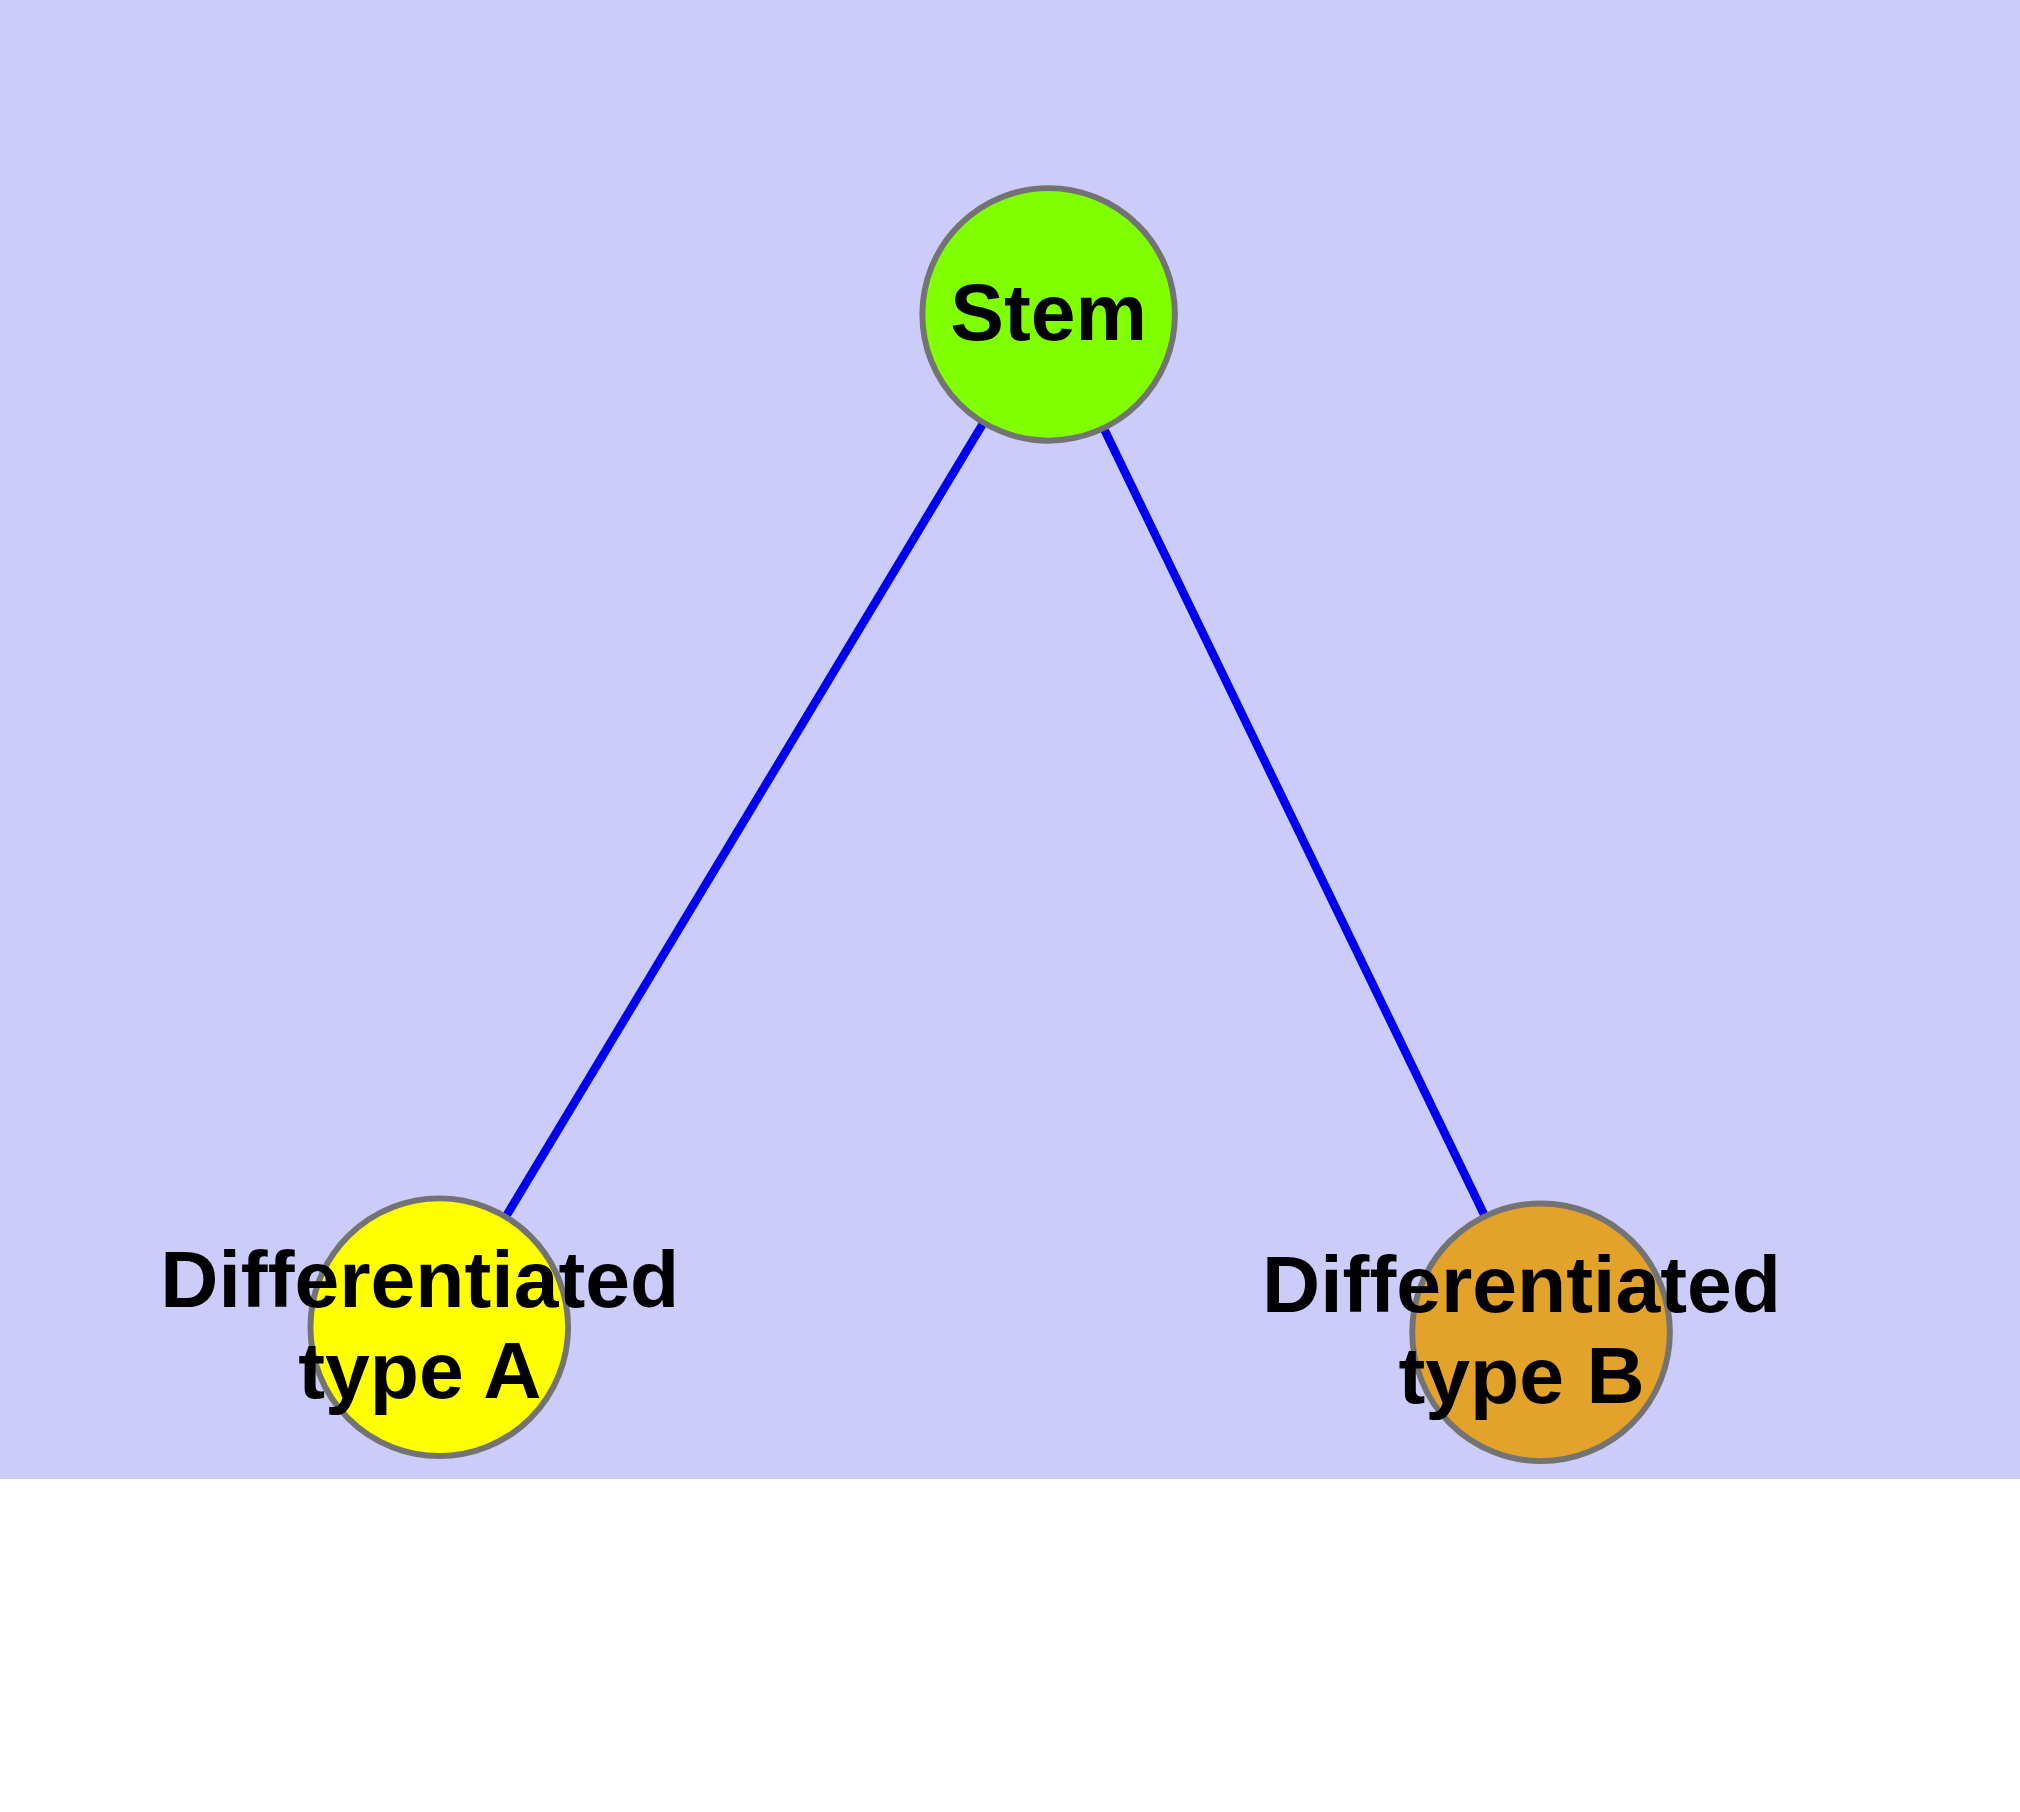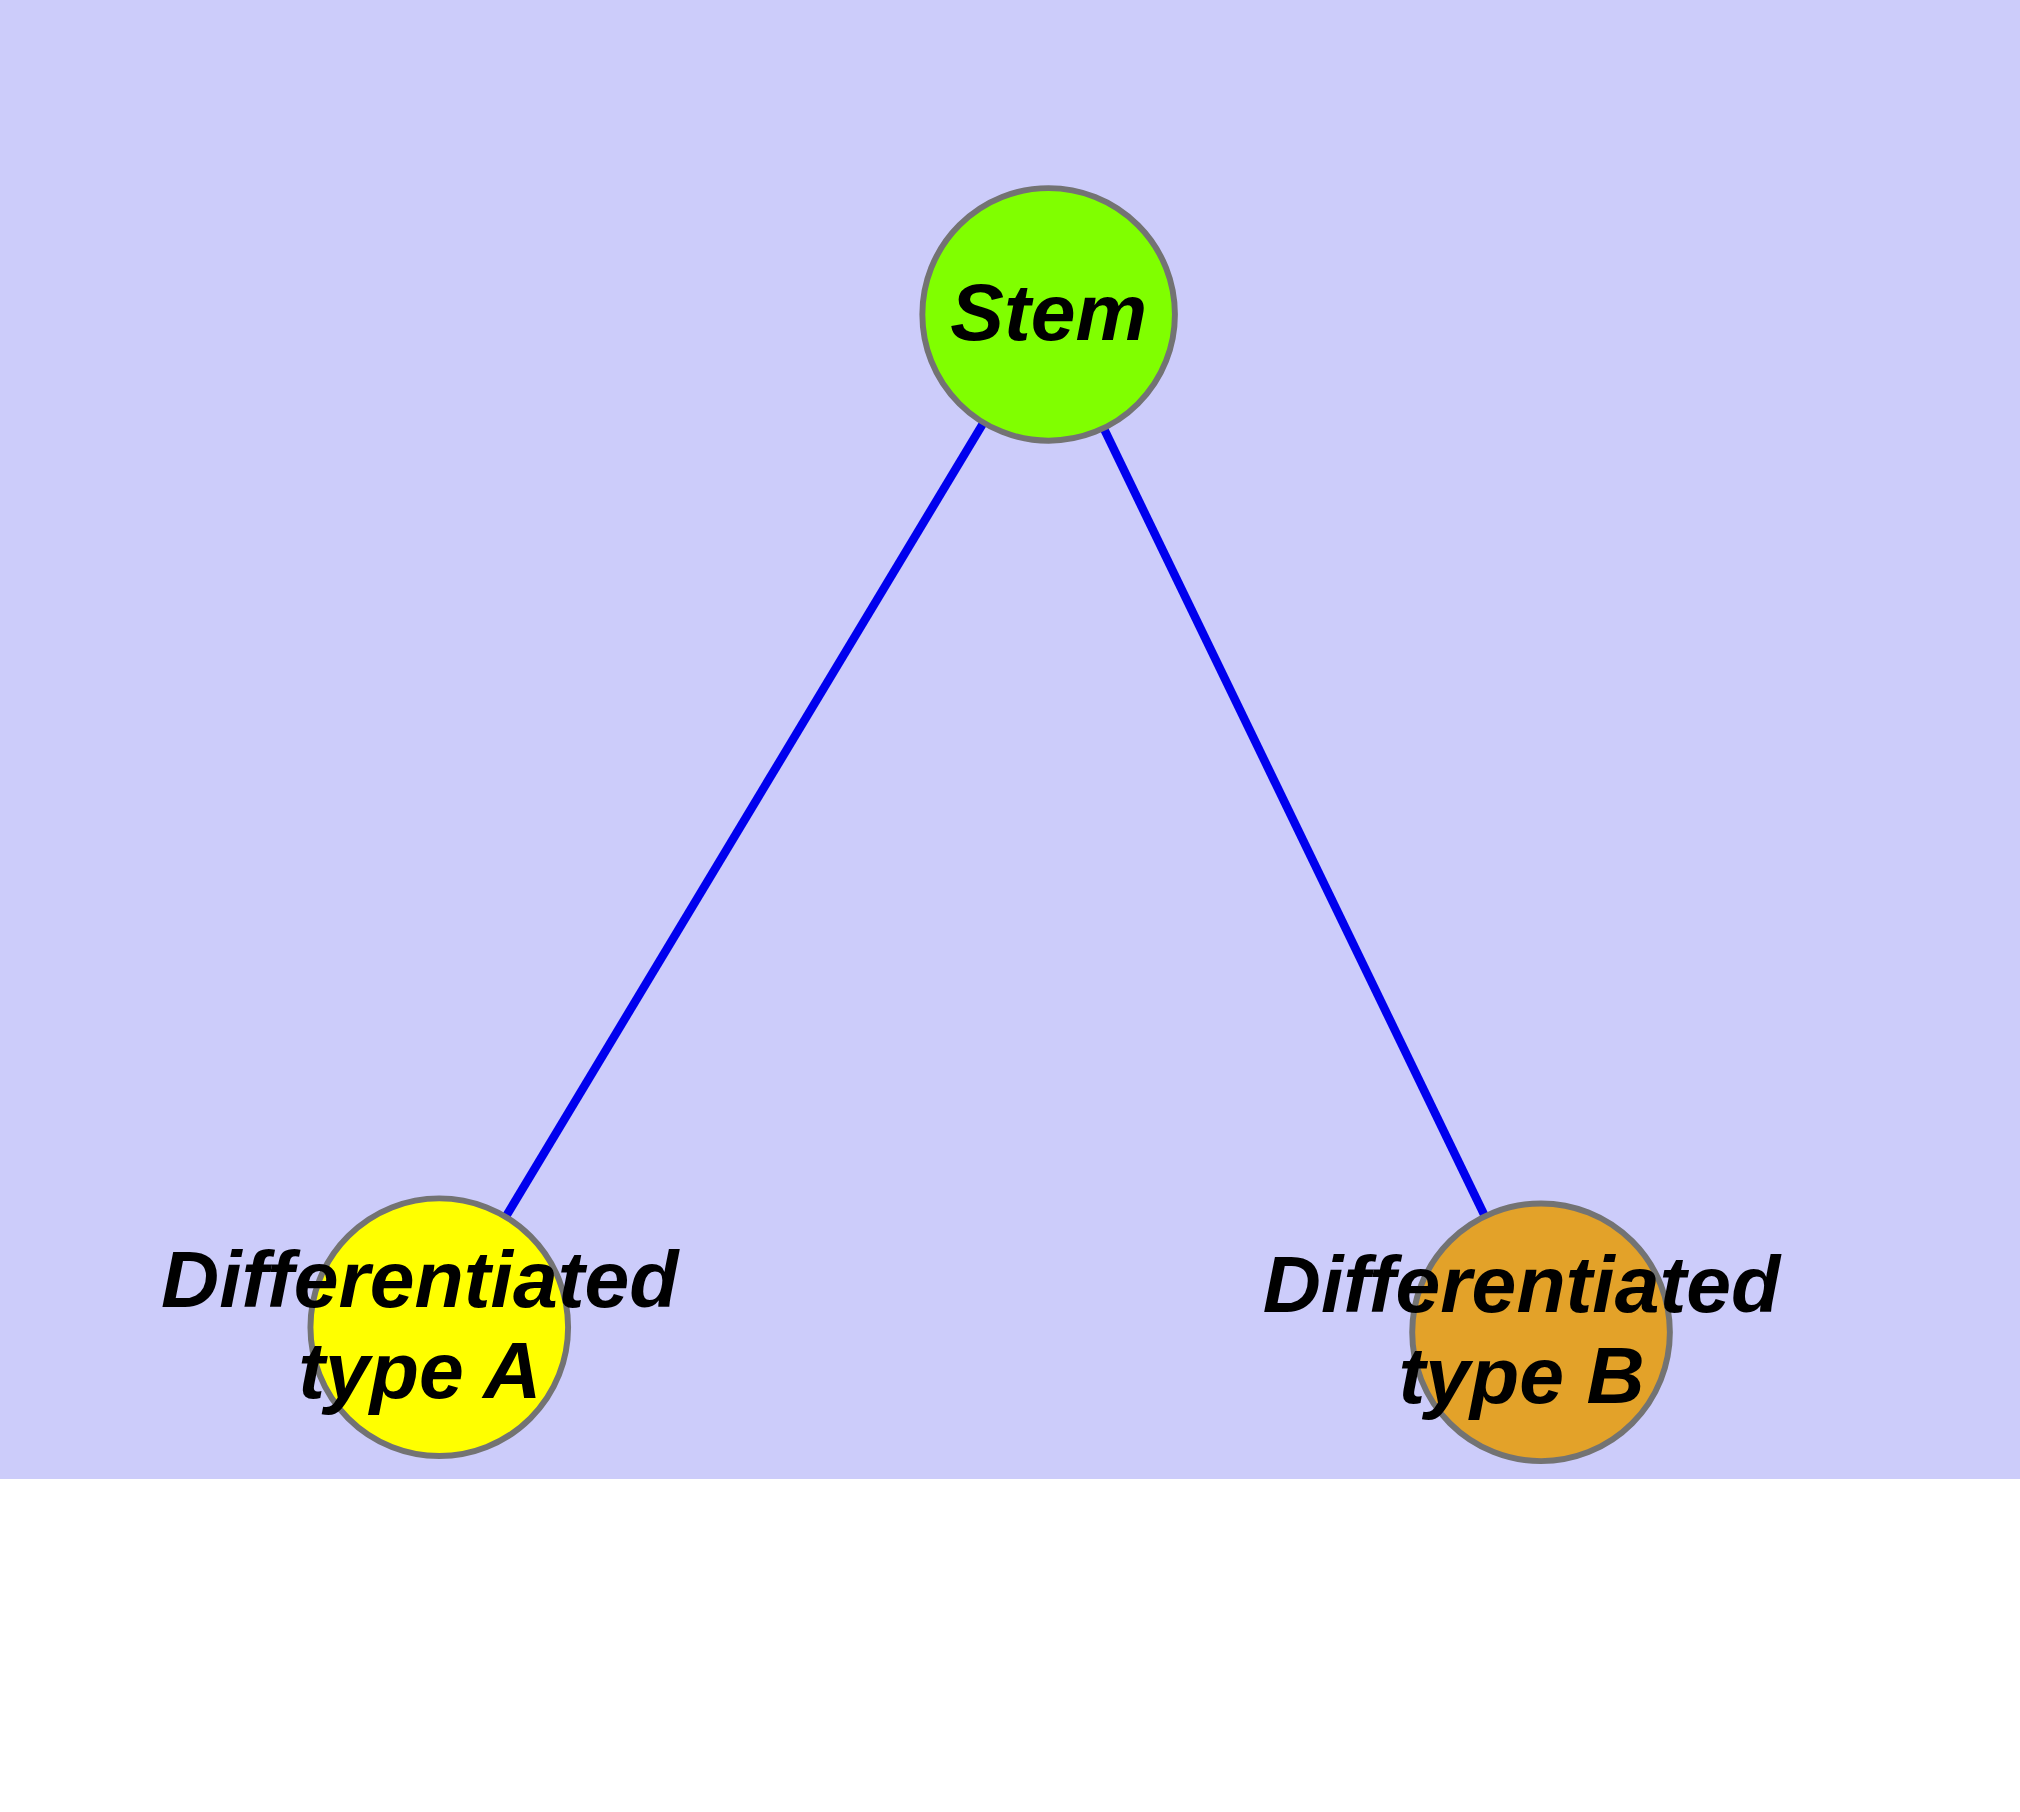--- a/index.html
+++ b/index.html
@@ -10,21 +10,20 @@
     width: 2021px;
     height: 1812px;
     overflow: hidden;
     font-family: "Liberation Sans", sans-serif;
   }
   #graph-canvas {
     position: relative;
     width: 2021px;
     height: 1479px;
     background: #ccccfa;
-    font-style: italic;
   }
   #graph-svg {
     position: absolute;
     left: 0;
     top: 0;
     width: 2021px;
     height: 1812px;
     display: block;
   }
   .node-label {

